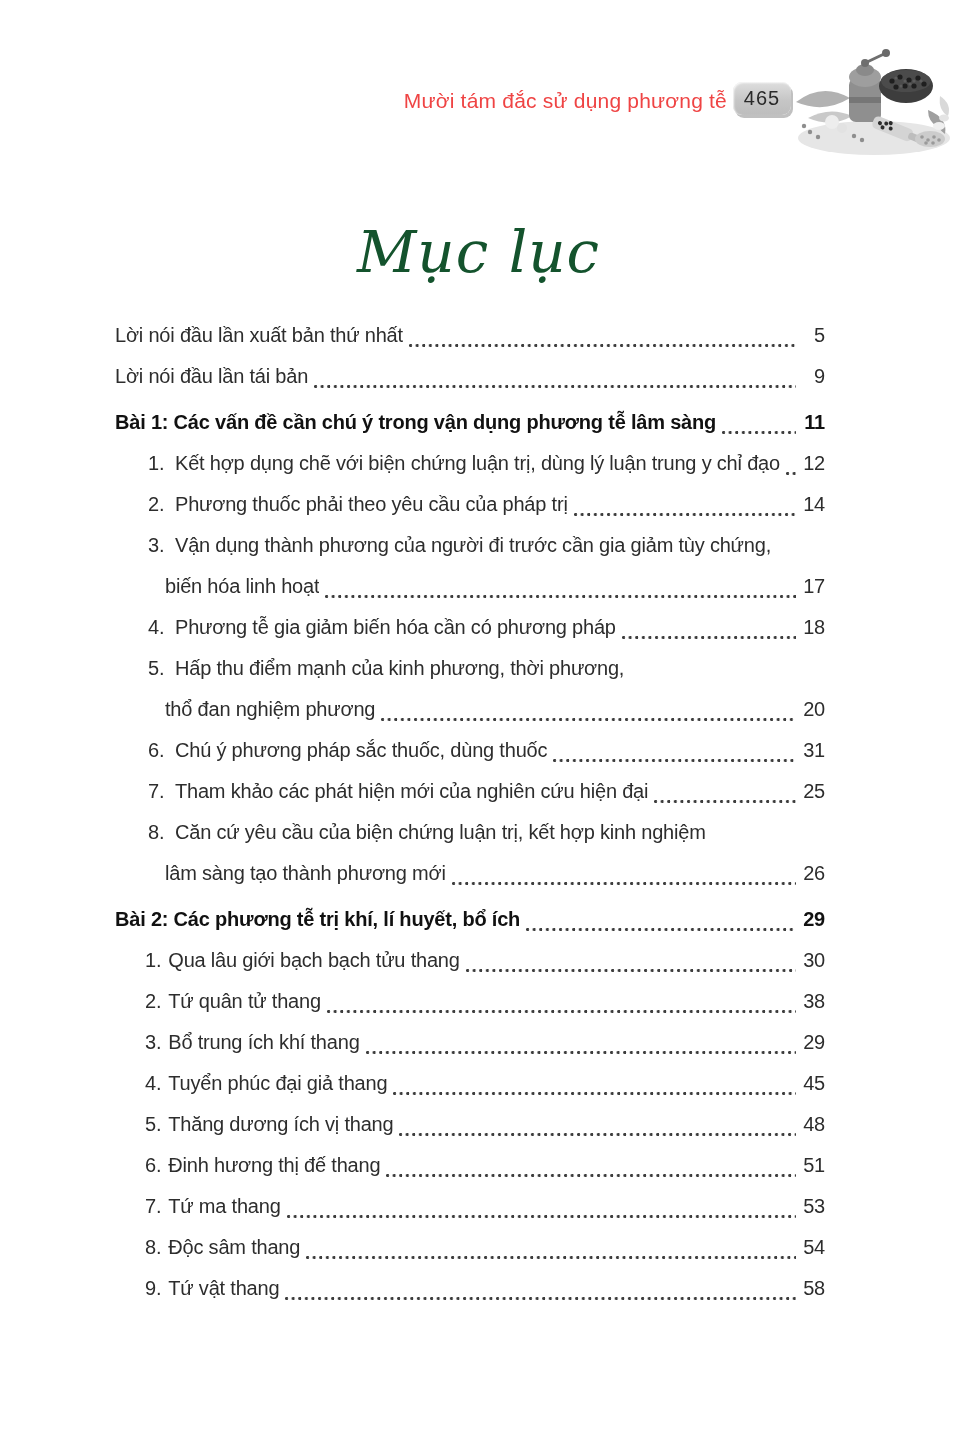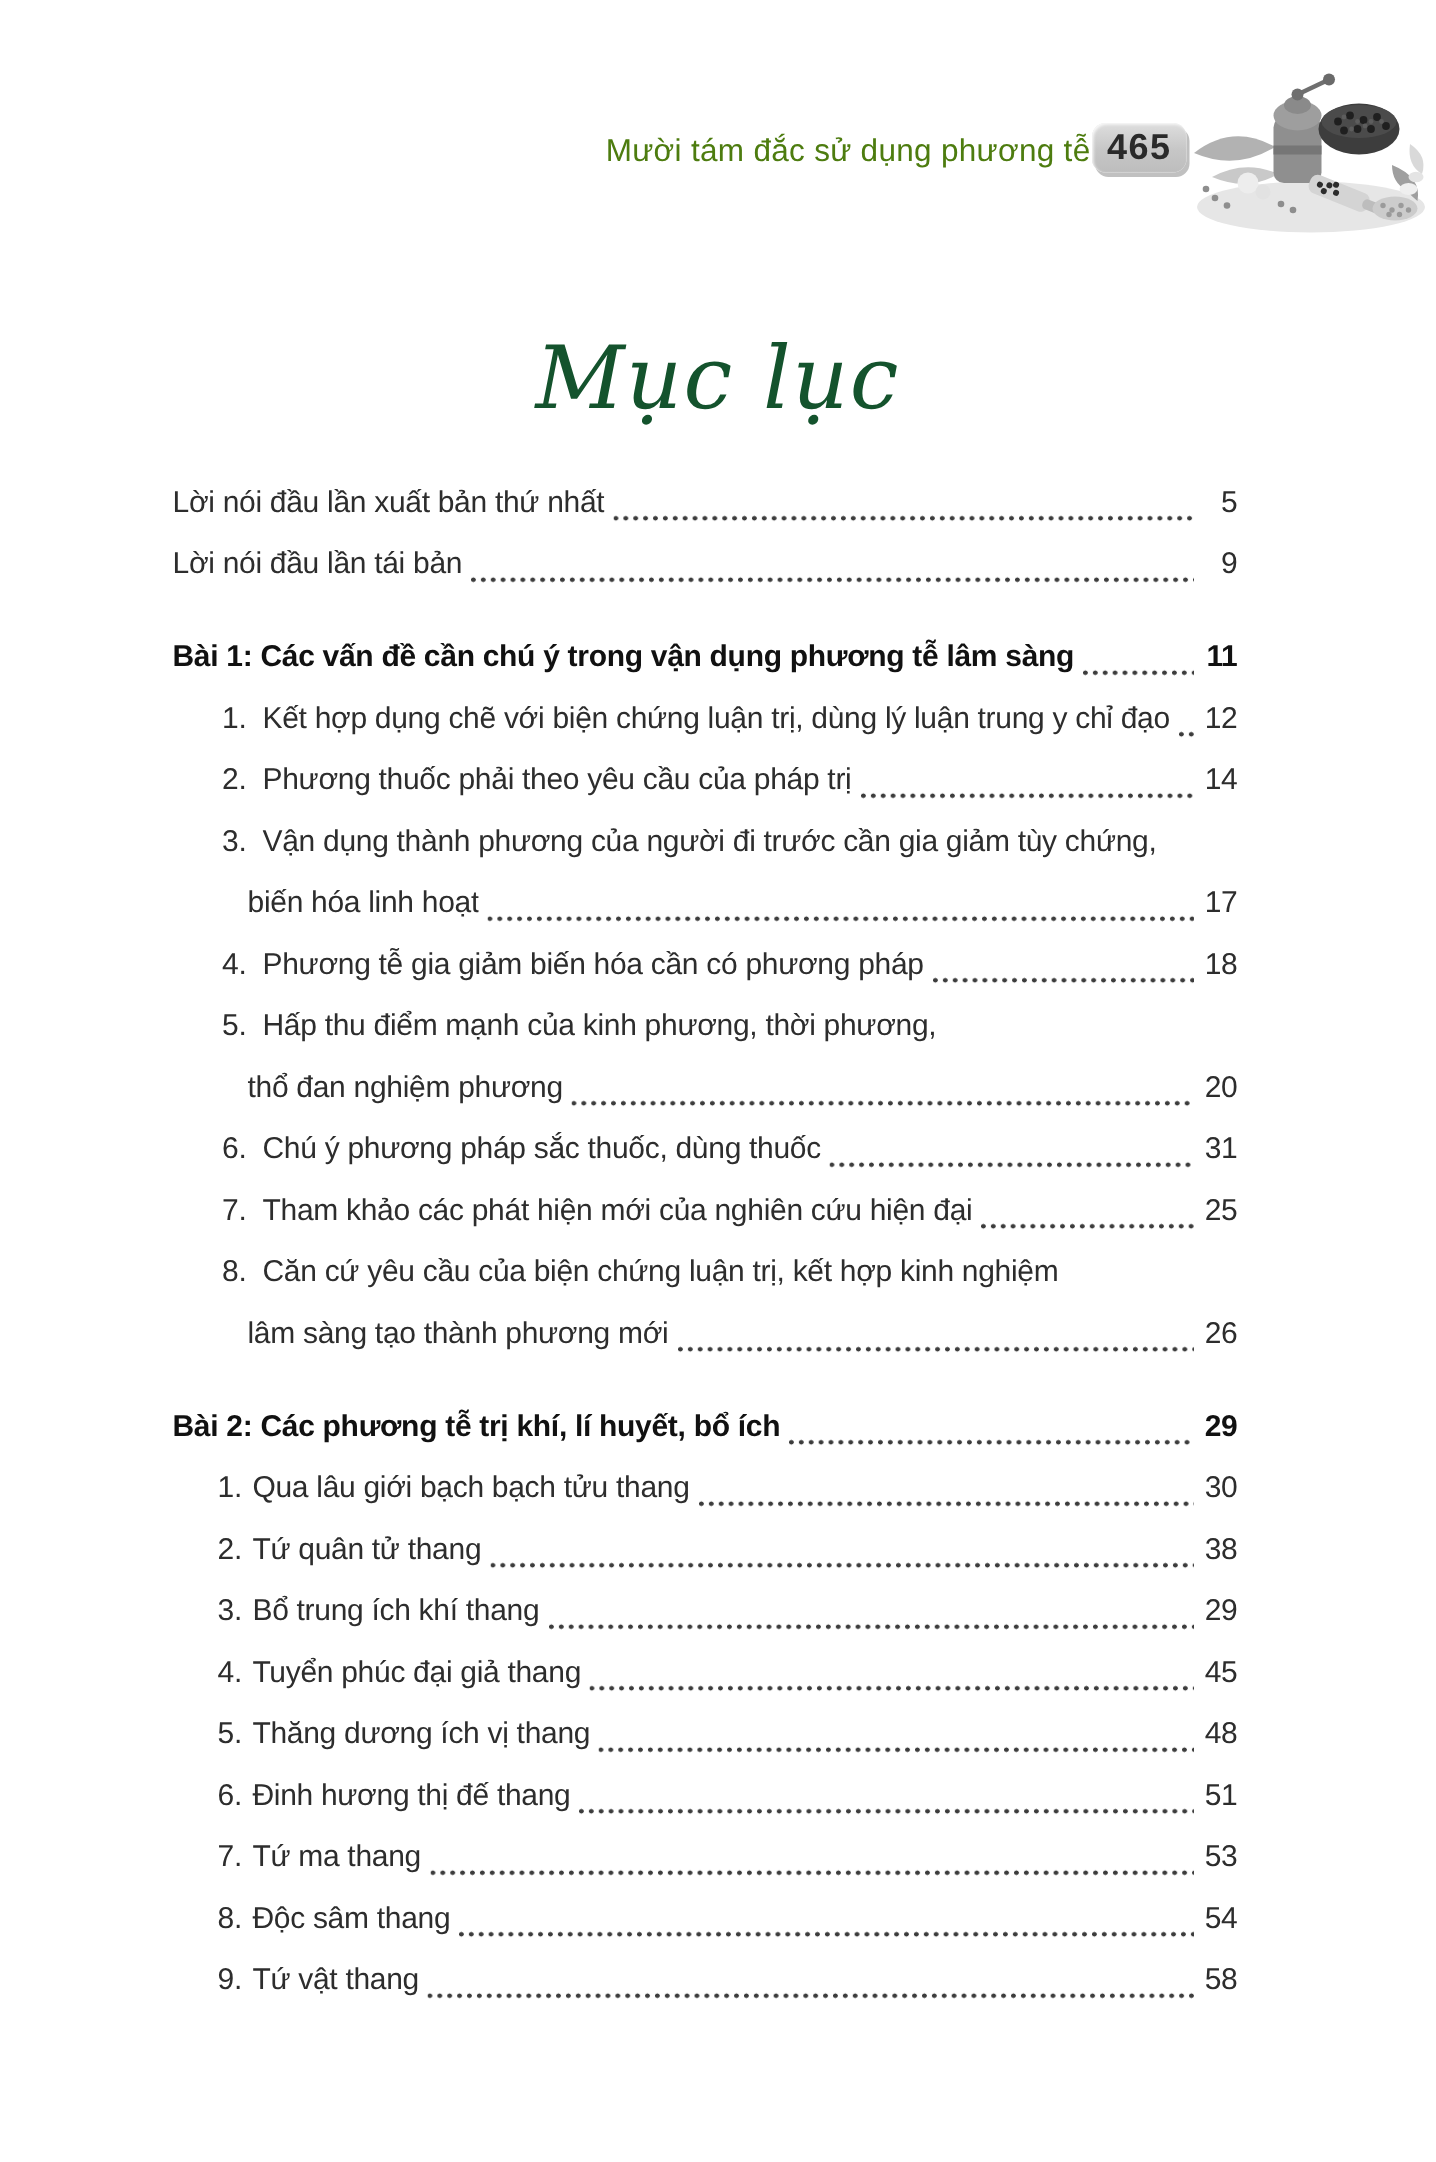--- a/index.html
+++ b/index.html
@@ -4,51 +4,51 @@
 <style>
   html,body{margin:0;padding:0;background:#ffffff;}
   body{
     width:957px;height:1441px;position:relative;overflow:hidden;
     font-family:"Liberation Sans","DejaVu Sans",sans-serif;
     color:#2d2d2d;
   }
   
   .running-title{
     position:absolute;top:86px;right:230px;
-    font-size:21px;line-height:30px;color:#4d7c0f;
+    font-size:21px;line-height:30px;color:#ef4444;
     letter-spacing:.2px;white-space:nowrap;
   }
   .page-badge{
     position:absolute;top:82px;right:166px;
     min-width:58px;height:33px;box-sizing:border-box;
     display:flex;align-items:center;justify-content:center;
     border-radius:9px;padding:0 10px;
     background:linear-gradient(180deg,#dedede 0%,#c6c6c6 55%,#bdbdbd 100%);
     box-shadow:2px 3px 0 rgba(150,150,150,.6), inset 1px 1px 2px rgba(255,255,255,.85);
-    font-size:24px;font-weight:700;color:#2a2a2a;letter-spacing:1px;
+    font-size:20px;font-weight:400;color:#2a2a2a;letter-spacing:1px;
   }
   .corner-image{position:absolute;top:40px;right:5px;width:160px;height:120px;}
   
   .page-title{
     position:absolute;top:212px;left:0;width:100%;
     text-align:center;
     font-family:"DejaVu Serif","Liberation Serif",serif;
     font-style:italic;font-size:58px;line-height:80px;color:#14532d;
     letter-spacing:1px;
   }
   
   .toc{position:absolute;top:320px;left:115px;width:710px;}
   .trow{
     display:flex;align-items:flex-end;
     font-size:20px;line-height:30px;margin-bottom:11px;
     letter-spacing:-0.2px;white-space:nowrap;
   }
   .trow .lbl{flex-shrink:1;overflow:hidden;}
   .trow .num{flex:none;}
-  .heading{font-weight:bold;color:#111111;margin-top:32px;justify-content:space-between;}
+  .heading{font-weight:bold;color:#111111;margin-top:16px;justify-content:space-between;}
   .item.wide{padding-left:33px;}
   .item.wide .num{width:27px;}
   .item.tight{padding-left:30px;}
   .item.tight .num{margin-right:7px;}
   .item.cont{padding-left:50px;}
   .leader{
     flex:1 1 auto;min-width:8px;height:9px;margin:0 5px 0 6px;
     background-image:radial-gradient(circle at 1.6px 4.5px,#3c3c3c 1.35px,transparent 1.75px);
     background-size:6.6px 9px;background-repeat:repeat-x;
   }

